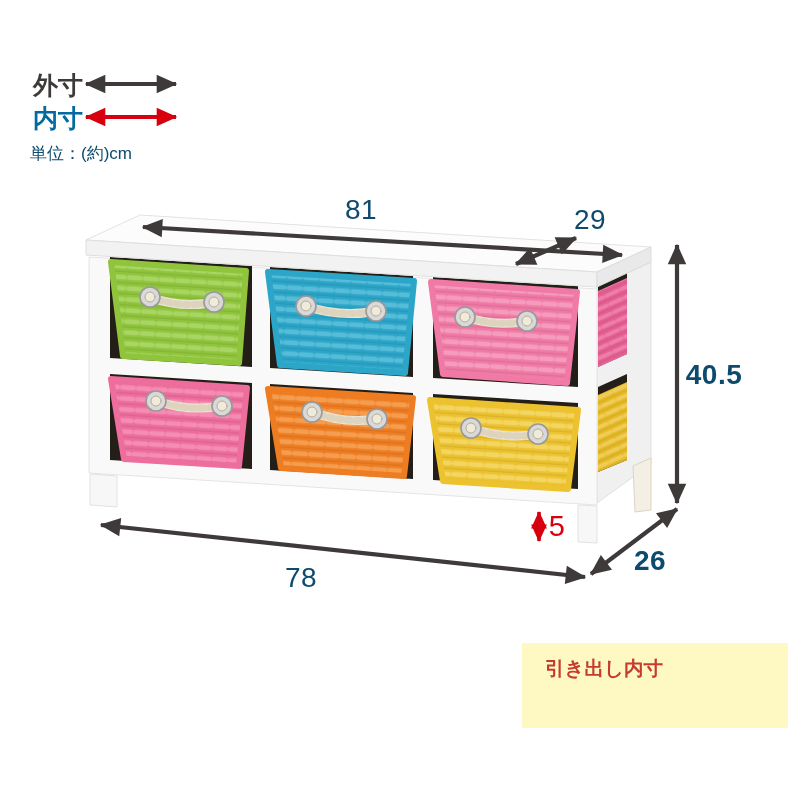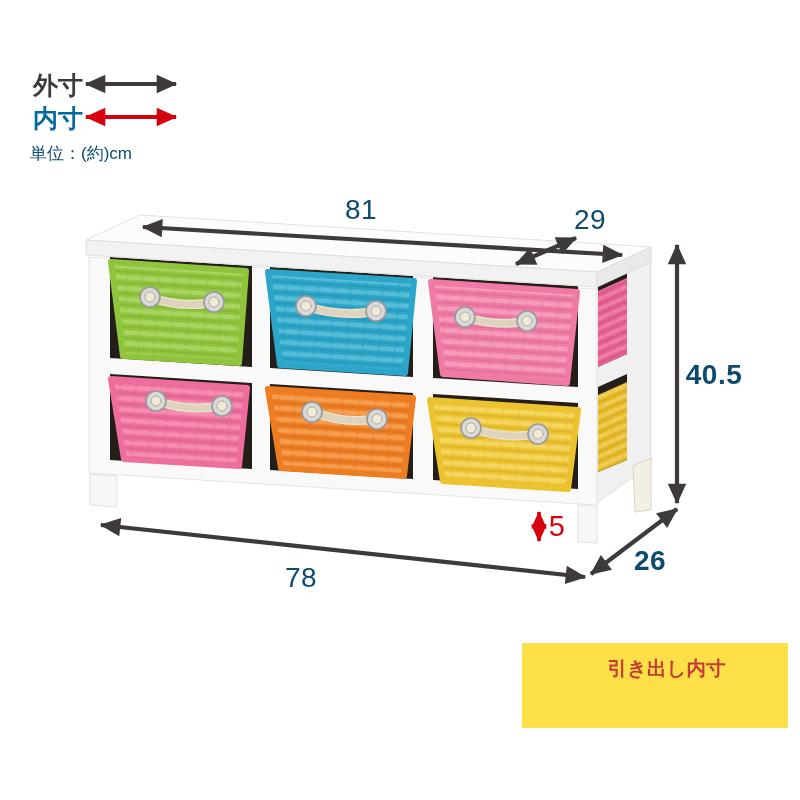--- a/index.html
+++ b/index.html
@@ -212,17 +212,17 @@
   <div class="lbl legend-t" style="left: 33px; top: 102px; color: #0369a1;">内寸</div>
   <div class="lbl unit-t" style="left:30px;top:142px;">単位：(約)cm</div>
 
   <div class="lbl dim" style="left:361px;top:210px;">81</div>
   <div class="lbl dim" style="left:568px;top:220px;margin-left:22px;">29</div>
   <div class="lbl dim" style="left:714px;top:375px;font-weight:bold;">40.5</div>
   <div class="lbl dim" style="left:301px;top:578px;">78</div>
   <div class="lbl dim" style="left:650px;top:561px;font-weight:bold;">26</div>
   <div class="lbl dim" style="left: 557px; top: 526px; font-size: 29px; color: rgb(215, 0, 15);">5</div>
 
-  <div class="info-box" style="background-color: #fde047; text-align: center;">
+  <div class="info-box" style="background-color: #fef9c3;">
     <div class="info-line" style="color: rgb(197, 58, 50);">引き出し内寸</div>
   </div>
 
 </div>
 
 </body></html>

